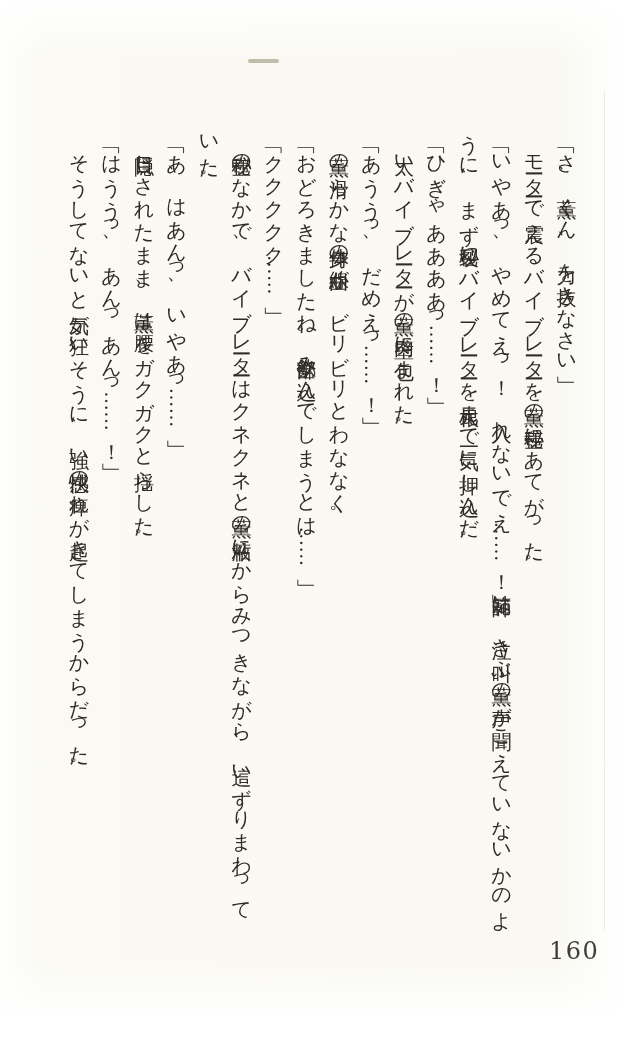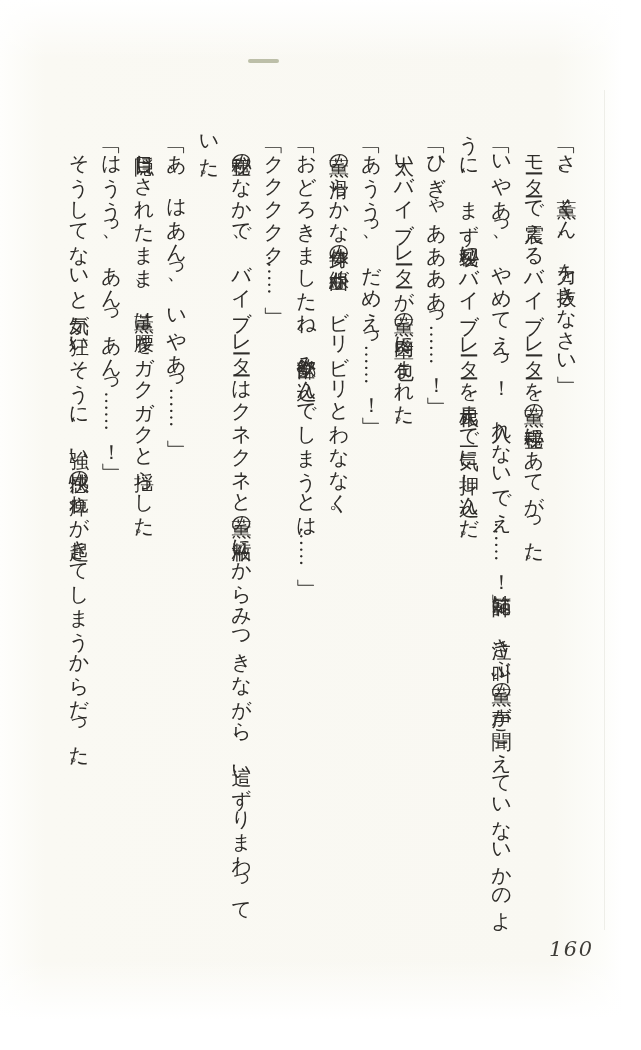--- a/index.html
+++ b/index.html
@@ -50,22 +50,21 @@
     overflow:visible;
   }
   .text-block p{
     margin:0;padding:0;
     text-indent:20px;
   }
   .page-number{
     position:absolute;
     left:549px;top:937px;
     font-family:"DejaVu Serif","Liberation Serif",serif;
-    font-style:italic;
-    font-size:21px;
+    font-size:24px;
     letter-spacing:1.5px;
     color:var(--pagenum);
   }
 </style>
 </head>
 <body>
 
 <div class="paper"></div>
 <div class="page-edge-line"></div>
 <div class="dash"></div>

